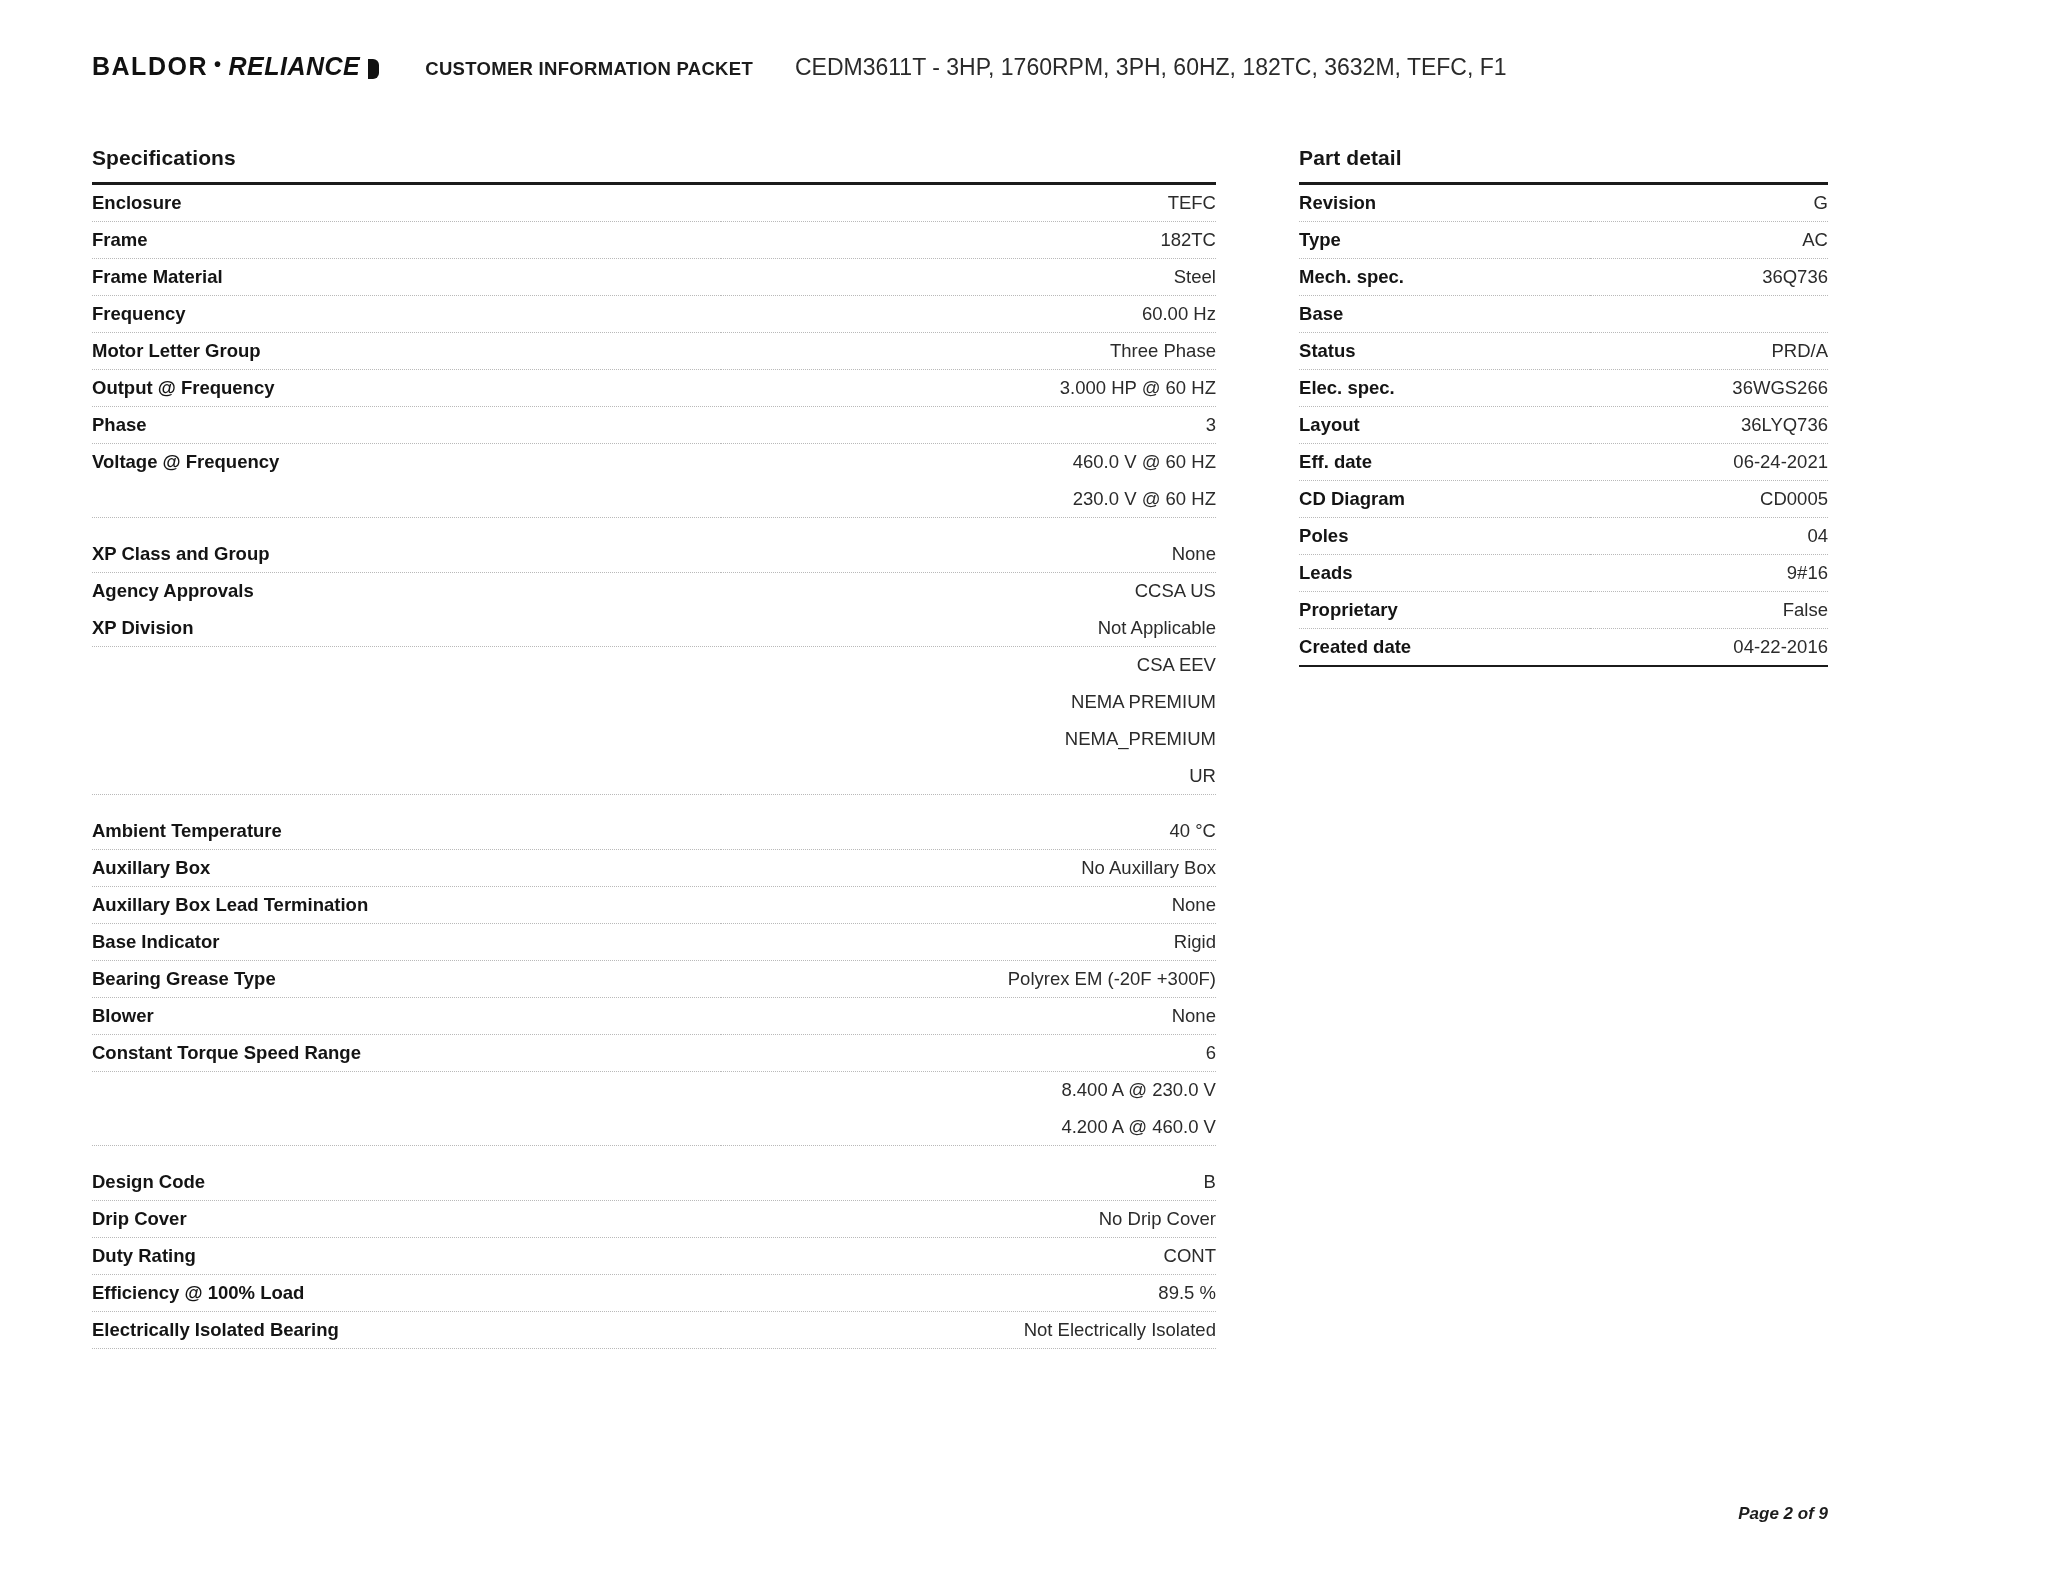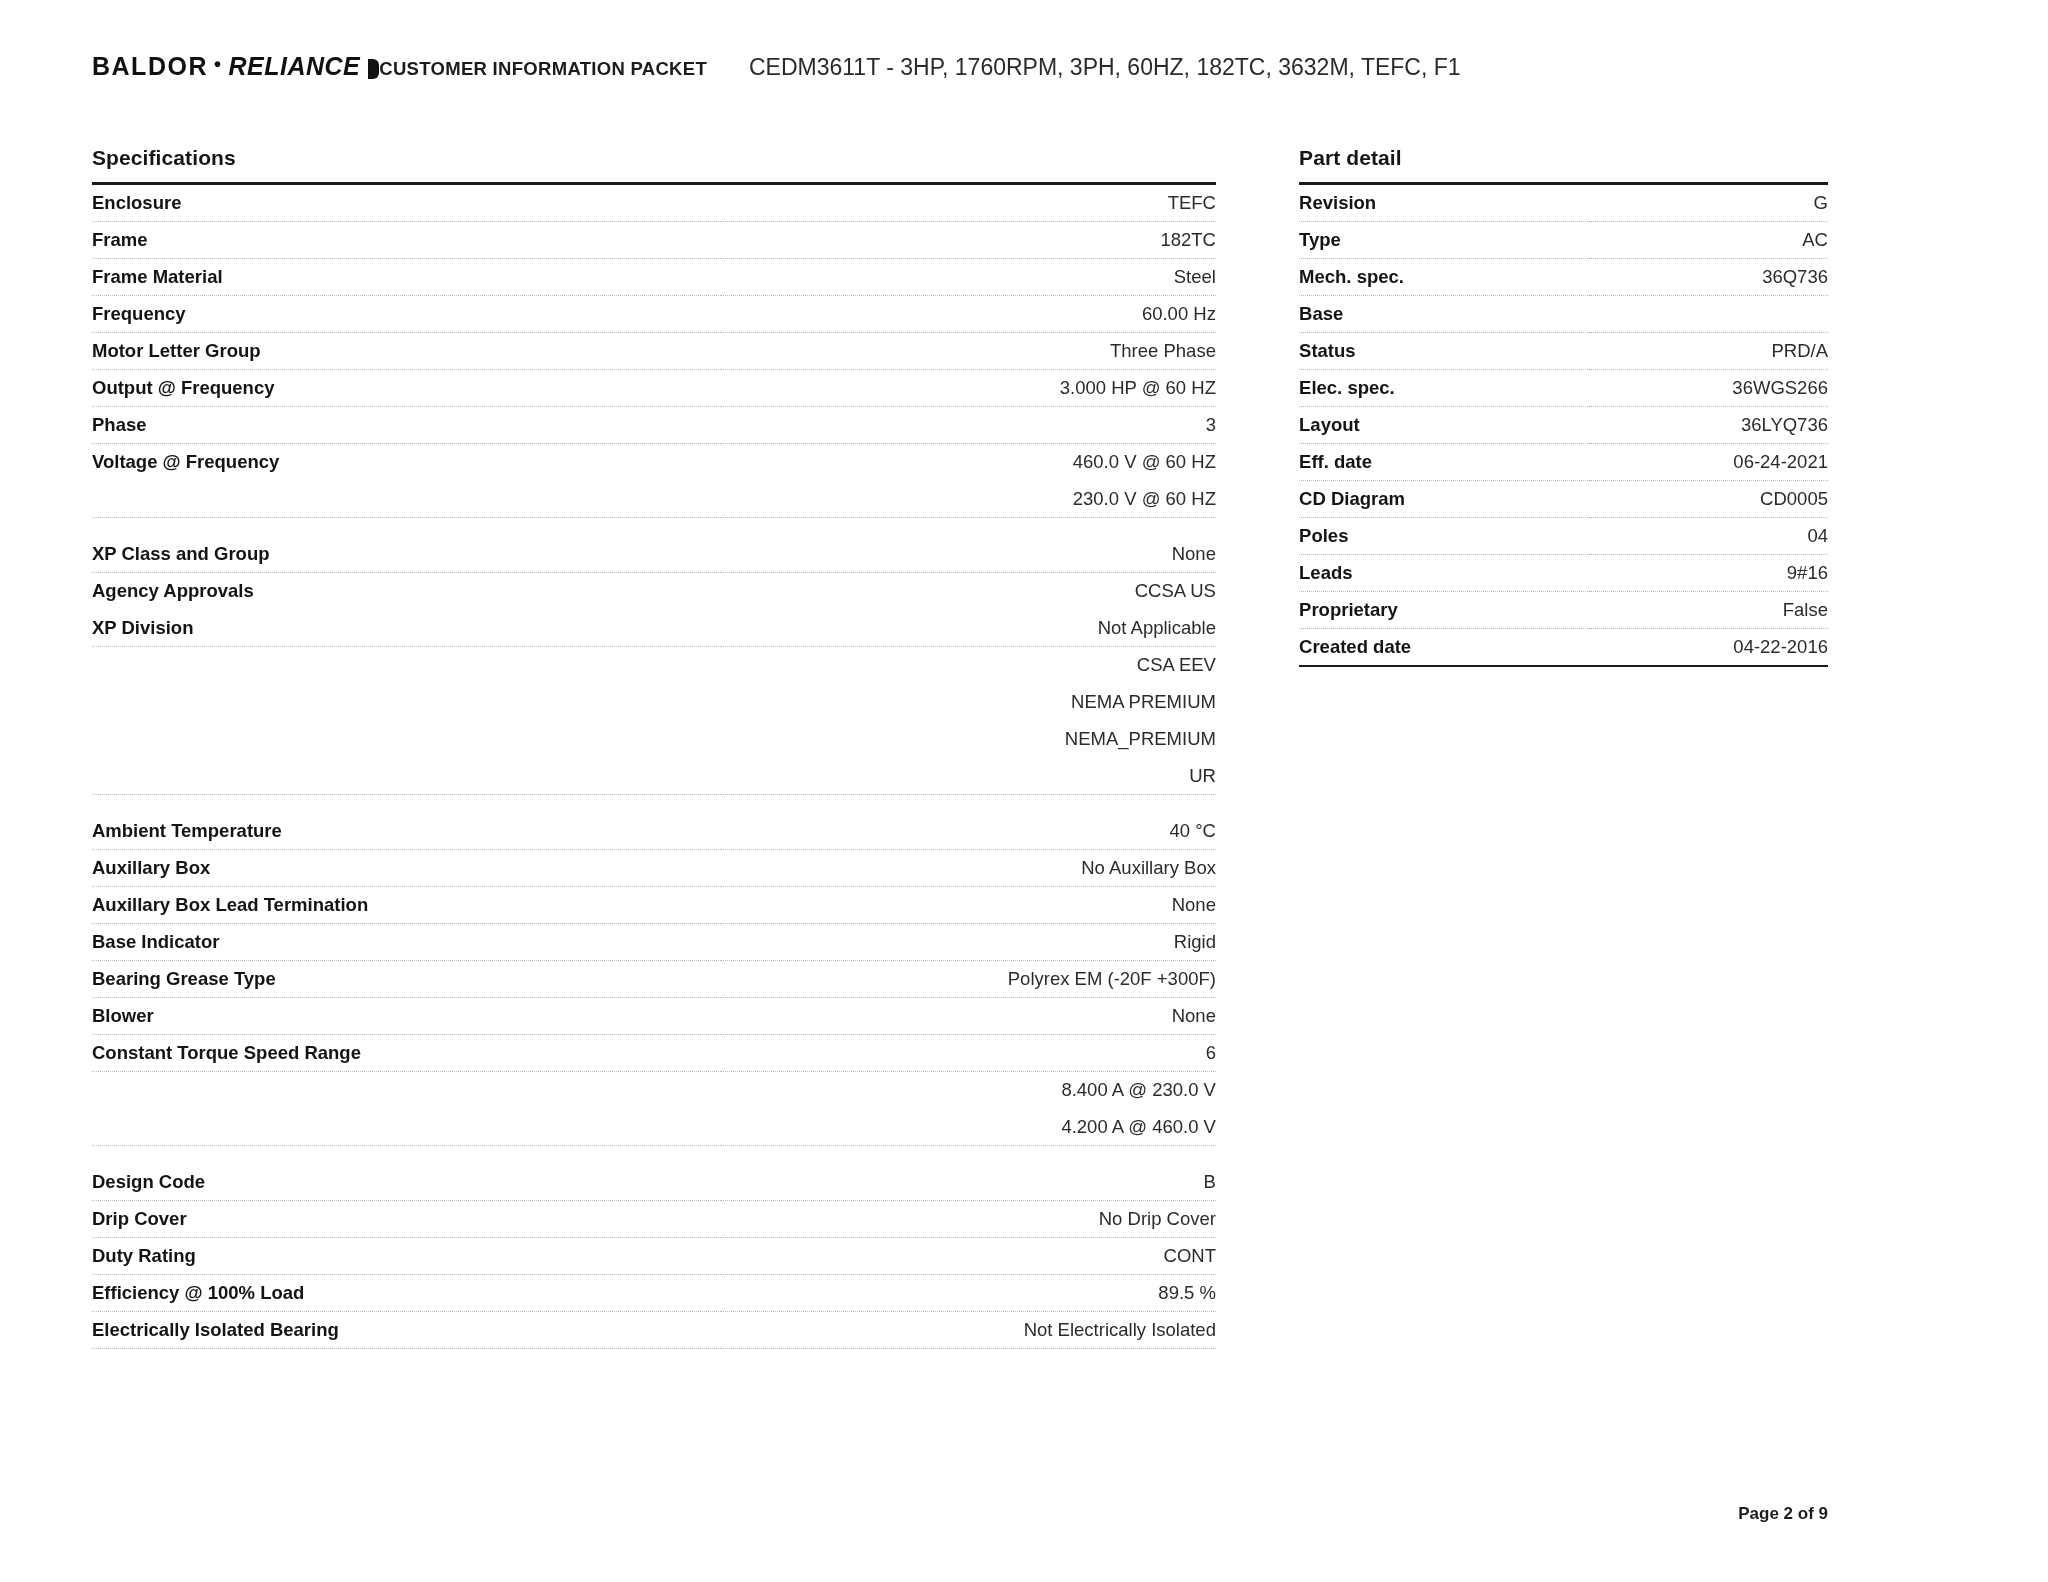--- a/index.html
+++ b/index.html
@@ -50,20 +50,21 @@
     background: #111111;
     border-radius: 0 6px 6px 0;
     margin-left: 2px;
     position: relative;
     top: 2px;
   }
   .packet-title {
     font-size: 18.5px;
     font-weight: 700;
     letter-spacing: 0.3px;
+    margin-left: 46px;
     color: #1b1b1b;
     white-space: nowrap;
   }
   .packet-sub {
     font-size: 23px;
     font-weight: 400;
     margin-left: 42px;
     color: #2a2a2a;
     white-space: nowrap;
   }
@@ -136,20 +137,21 @@
     font-size: 0;
   }
 
   .footer {
     position: absolute;
     right: 72px;
     bottom: 58px;
     font-size: 17px;
     font-weight: 700;
     color: #1d1d1d;
+    font-style: italic;
   }
 </style>
 </head>
 <body>
 
 <div class="page">
 
   <div class="header">
     <div class="logo">
       <span class="brand1">BALDOR</span>

